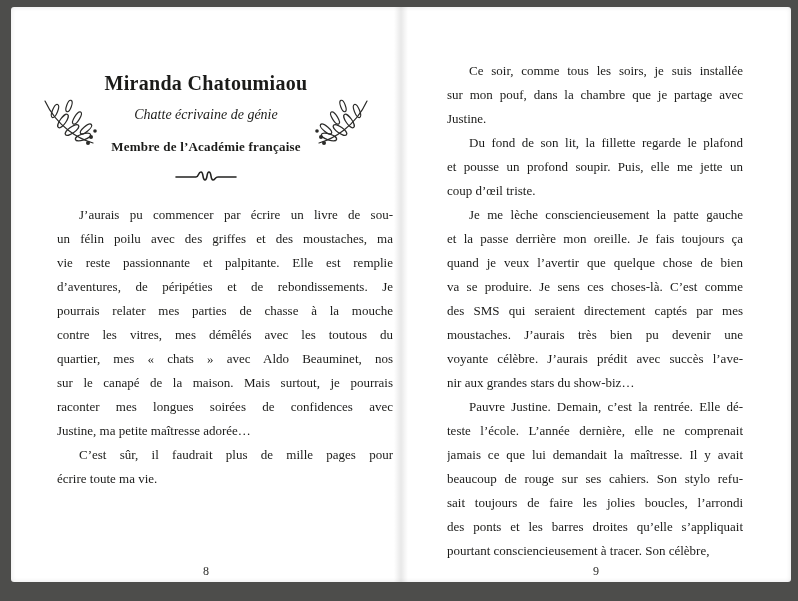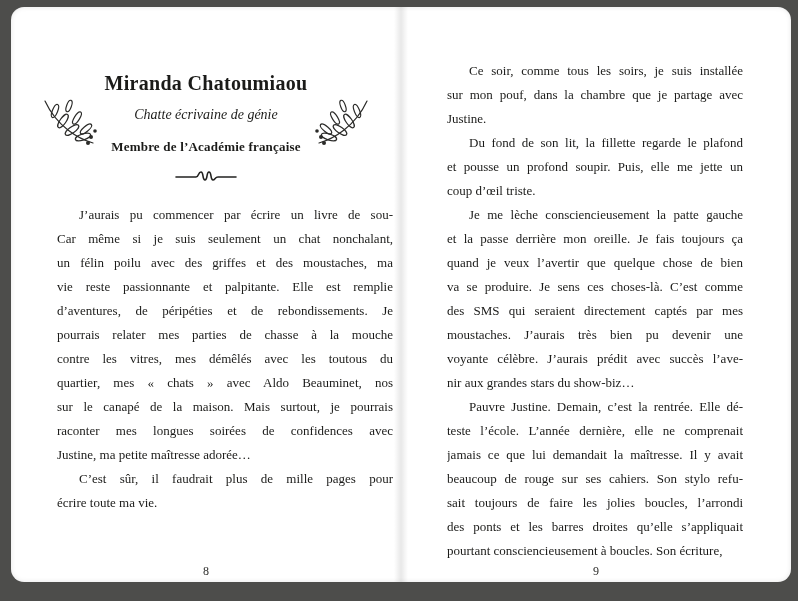--- a/index.html
+++ b/index.html
@@ -11,21 +11,21 @@
   .frame {
     position: relative;
     width: 798px; height: 601px;
     background: #4d4d4b;
     overflow: hidden;
   }
   .spread {
     position: absolute;
     left: 11px; top: 7px; right: 7px; bottom: 19px;
     background: #ffffff;
-    border-radius: 13px;
+    border-radius: 3px;
     display: flex;
     box-shadow: inset 0 0 5px rgba(0,0,0,0.10);
   }
   .spread::before {
     content: "";
     position: absolute;
     left: calc(50% - 7px); width: 14px; top: 0; bottom: 0;
     background: linear-gradient(90deg, rgba(0,0,0,0), rgba(0,0,0,0.09), rgba(0,0,0,0));
     pointer-events: none;
   }
@@ -116,21 +116,20 @@
 
         <div class="divider-wrap">
           <svg width="64" height="16" viewBox="0 0 64 16">
             <path d="M2 9 H22 C25 9 24 4 27 4 C30 4 28 12 31 12 C34 12 32 4 35 4 C38 4 36 12 39 12 C41 12 41 9 44 9 H62" fill="none" stroke="#222220" stroke-width="1.6" stroke-linecap="round"></path>
           </svg>
         </div>
       </div>
 
       <div class="body-text body-left">
           <div class="line first">J’aurais pu commencer par écrire un livre de sou-</div>
-          <div class="line">Car même si je suis seulement un chat nonchalant,</div>
           <div class="line">un félin poilu avec des griffes et des moustaches, ma</div>
           <div class="line">vie reste passionnante et palpitante. Elle est remplie</div>
           <div class="line">d’aventures, de péripéties et de rebondissements. Je</div>
           <div class="line">pourrais relater mes parties de chasse à la mouche</div>
           <div class="line">contre les vitres, mes démêlés avec les toutous du</div>
           <div class="line">quartier, mes « chats » avec Aldo Beauminet, nos</div>
           <div class="line">sur le canapé de la maison. Mais surtout, je pourrais</div>
           <div class="line">raconter mes longues soirées de confidences avec</div>
           <div class="line last">Justine, ma petite maîtresse adorée…</div>
           <div class="line first">C’est sûr, il faudrait plus de mille pages pour</div>
@@ -155,19 +154,19 @@
           <div class="line">des SMS qui seraient directement captés par mes</div>
           <div class="line">moustaches. J’aurais très bien pu devenir une</div>
           <div class="line">voyante célèbre. J’aurais prédit avec succès l’ave-</div>
           <div class="line last">nir aux grandes stars du show-biz…</div>
           <div class="line first">Pauvre Justine. Demain, c’est la rentrée. Elle dé-</div>
           <div class="line">teste l’école. L’année dernière, elle ne comprenait</div>
           <div class="line">jamais ce que lui demandait la maîtresse. Il y avait</div>
           <div class="line">beaucoup de rouge sur ses cahiers. Son stylo refu-</div>
           <div class="line">sait toujours de faire les jolies boucles, l’arrondi</div>
           <div class="line">des ponts et les barres droites qu’elle s’appliquait</div>
-          <div class="line last">pourtant consciencieusement à boucles. Son écriture,</div>
+          <div class="line last">pourtant consciencieusement à tracer. Son célèbre,</div>
         </div>
       <div class="pagenum">9</div>
     </div>
 
   </div>
 </div>
 
 </body></html>

